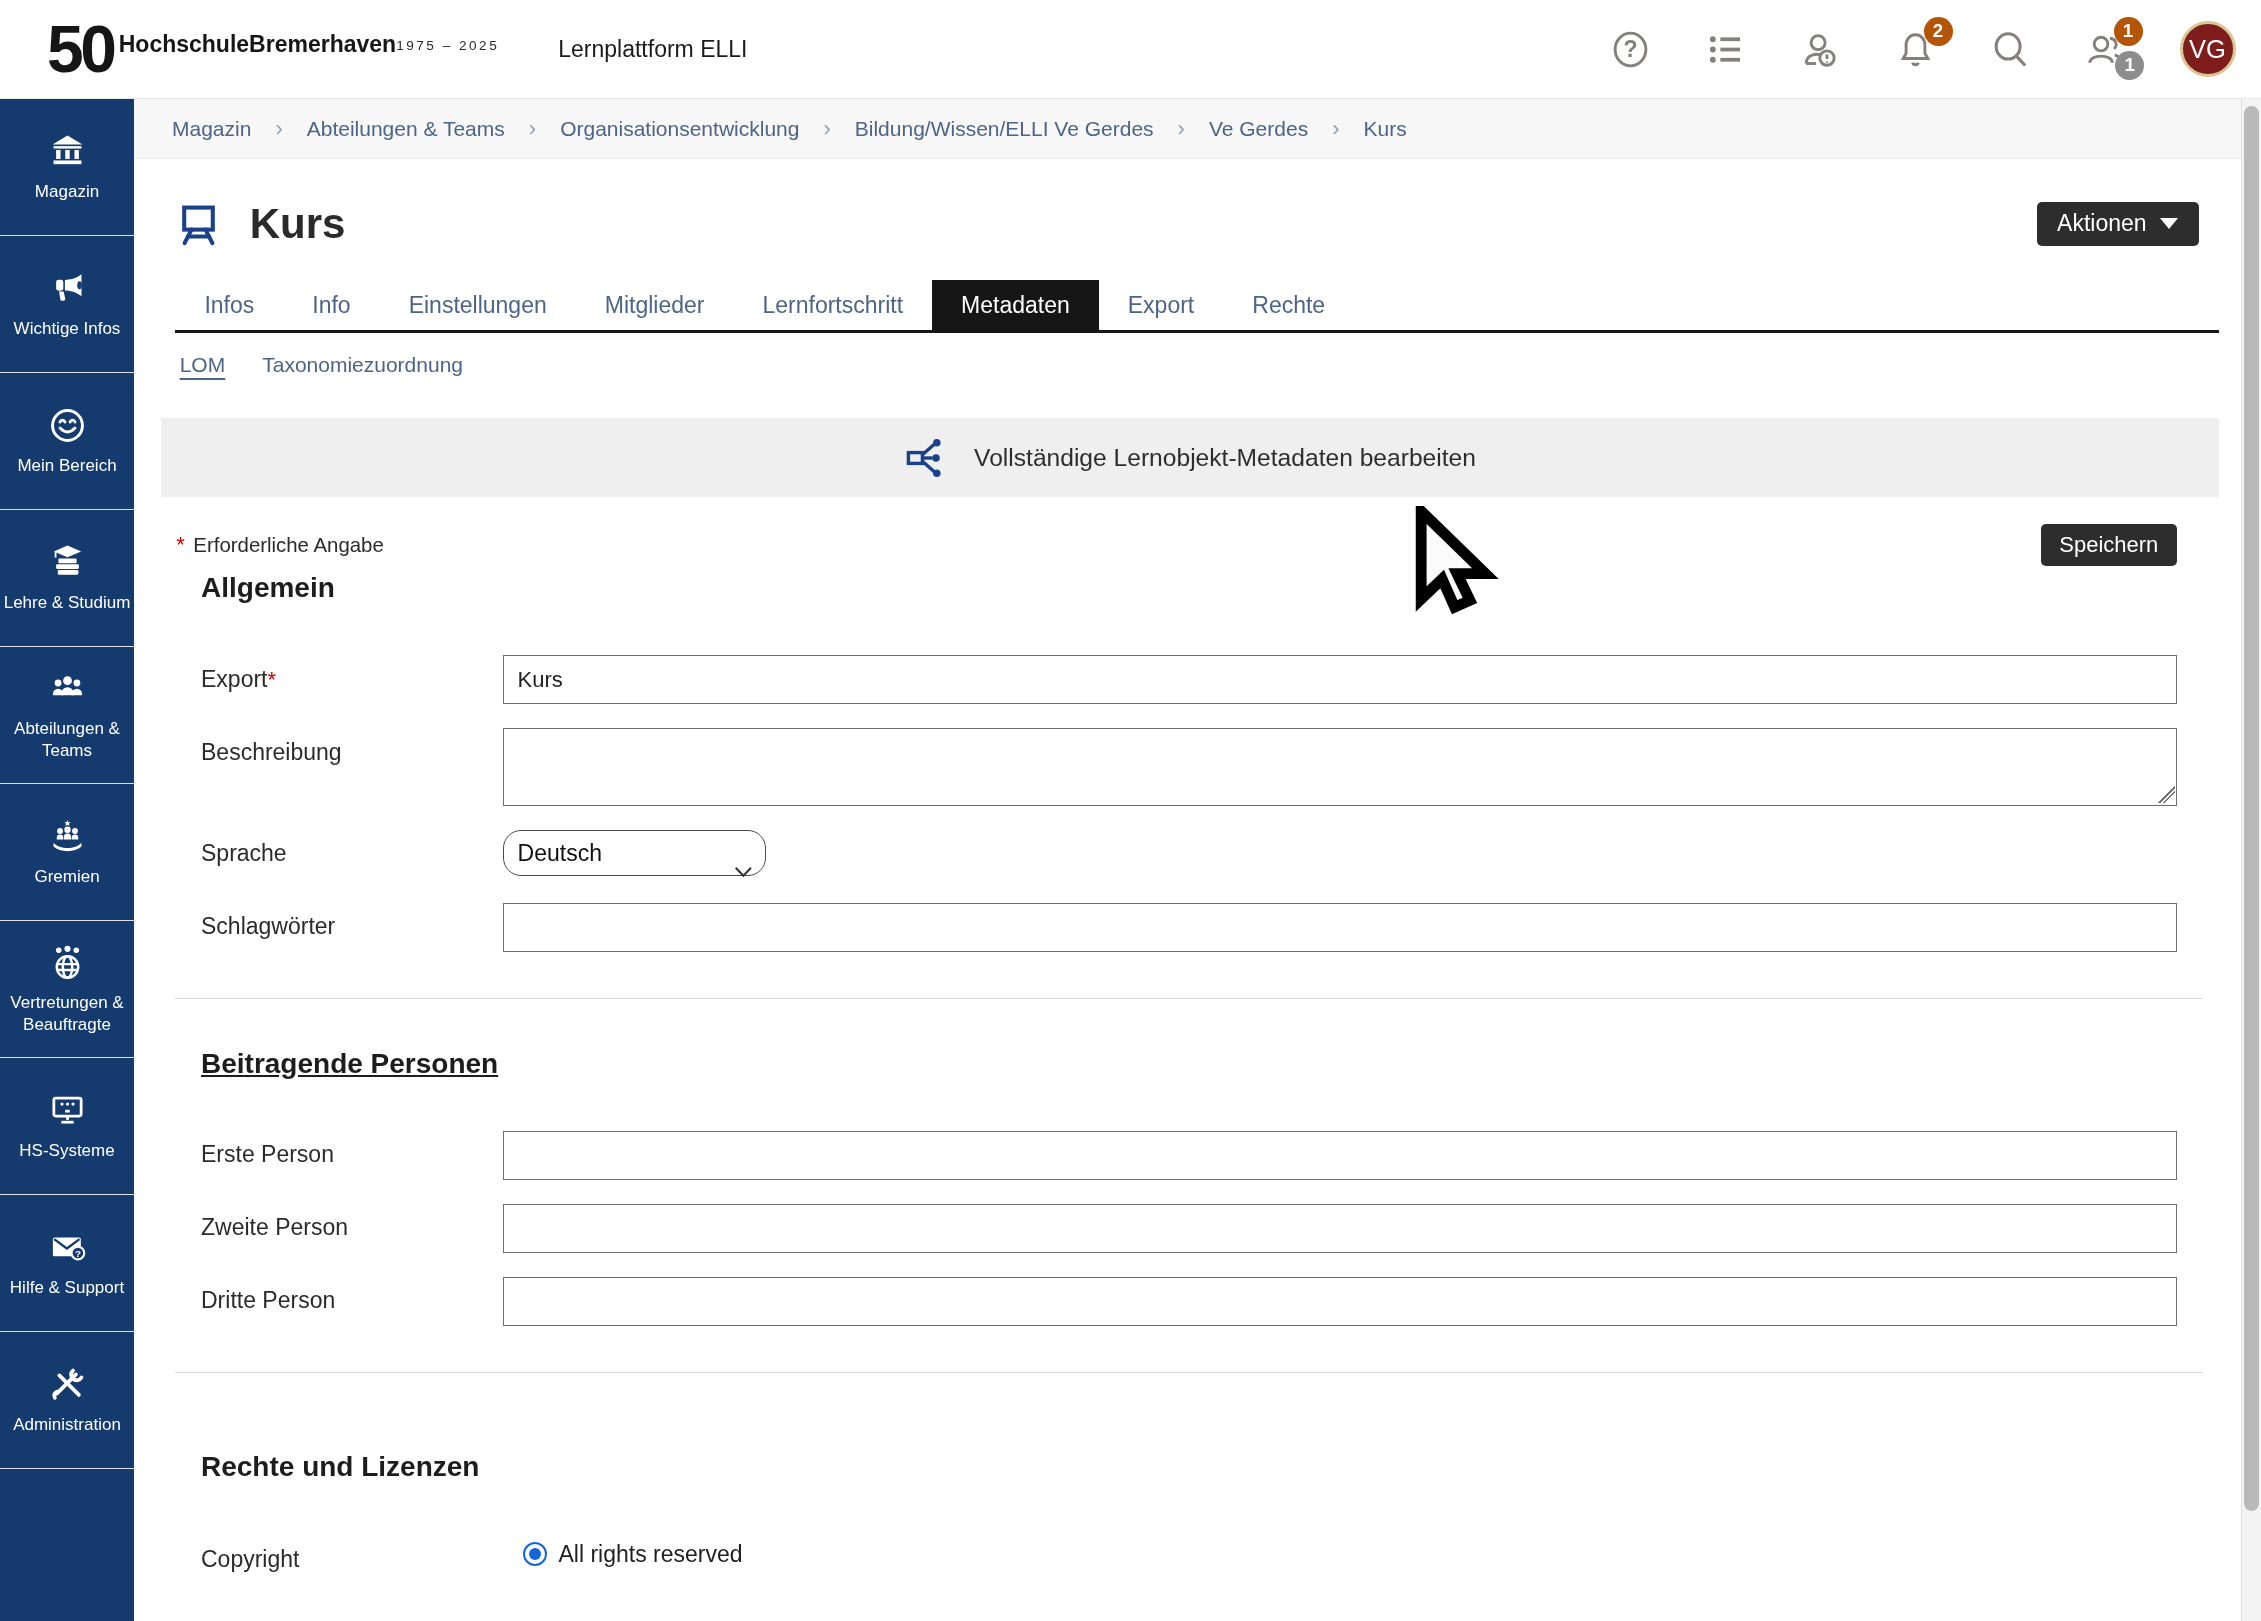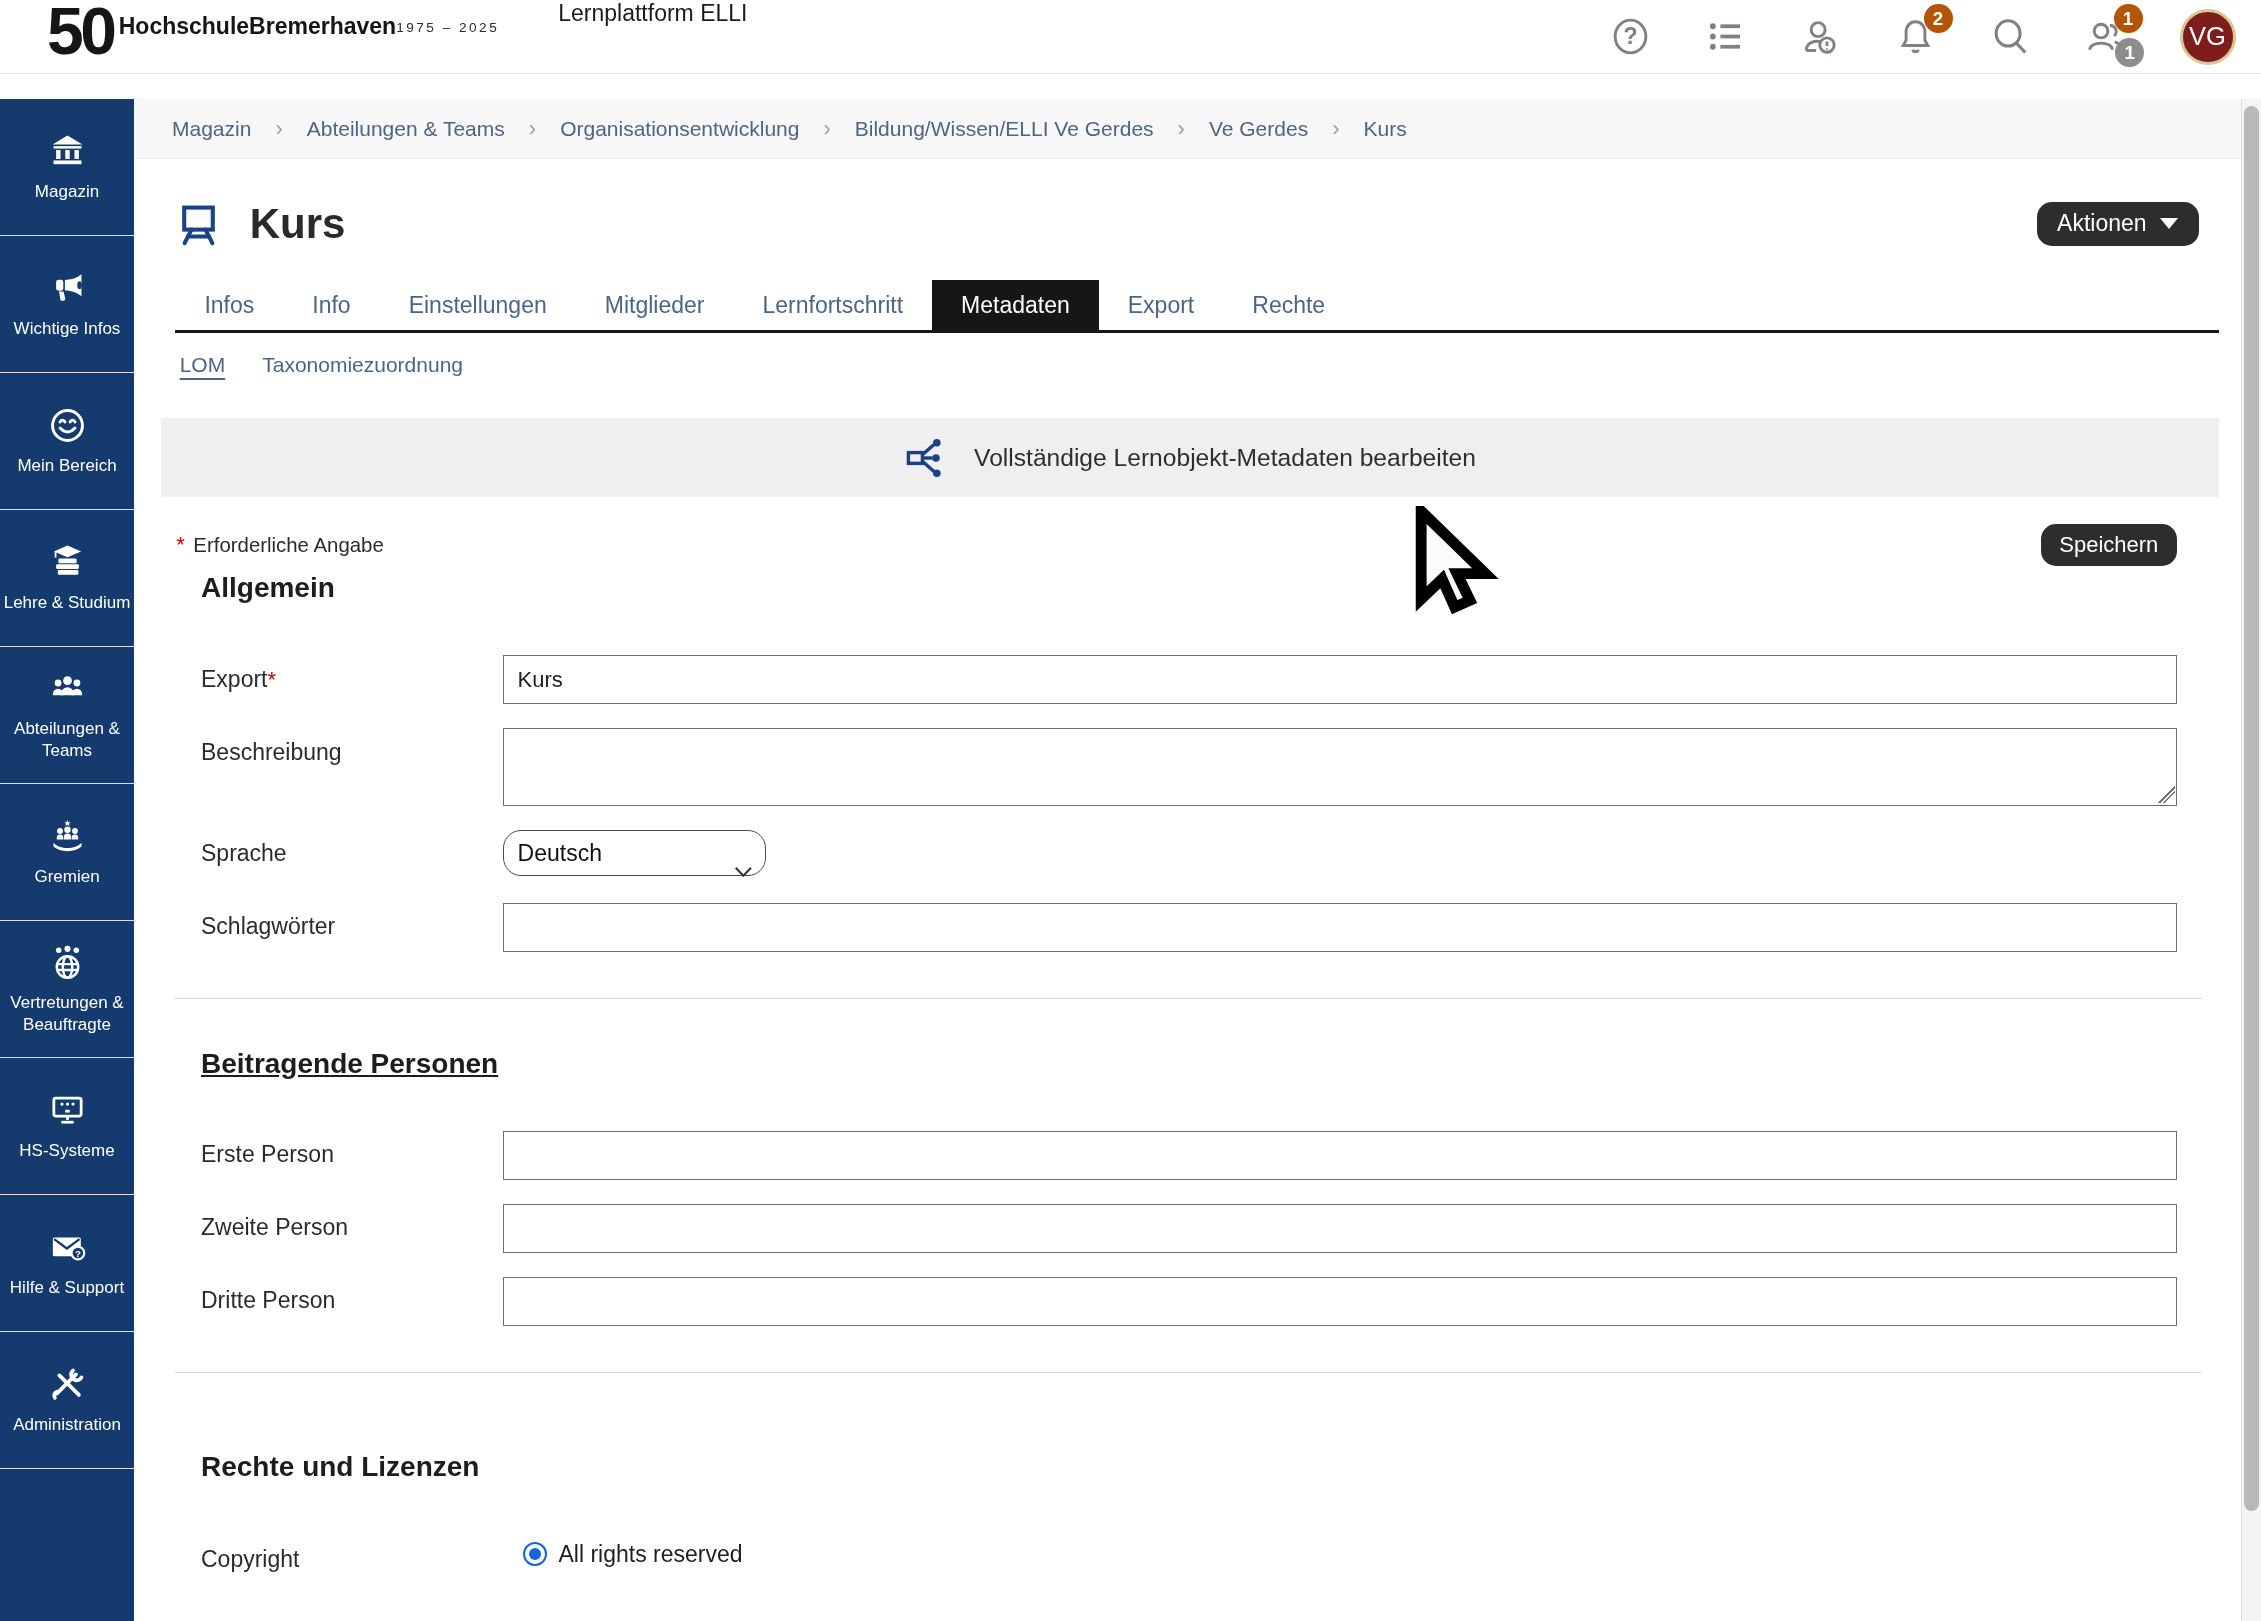--- a/index.html
+++ b/index.html
@@ -1,21 +1,21 @@
 <!DOCTYPE html>
 <html lang="de" style="font-size:13.6px"><head>
 <meta charset="utf-8">
 <style>
   * { margin:0; padding:0; box-sizing:border-box; }
   html,body { width:2261px; height:1621px; }
   body { font-family:"Liberation Sans", sans-serif; background:#ffffff; color:#2b2b2b; position:relative; overflow:hidden; }
 
   
-  .header { position:absolute; left:0; top:0; width:2261px; height:74px; background:#ffffff;
-            border-bottom:0.8px solid #e7e7e7; display:flex; padding:0 25.5px 0 47px; z-index:5; }
+  .header { position:absolute; left:0; top:0; width:2261px; height:99px; background:#ffffff;
+            border-bottom:0.8px solid #e7e7e7; display:flex; align-items:center; padding:0 25.5px 0 47px; z-index:5; }
   .logo { display:flex; align-items:flex-start; gap:5.1px; }
   .logo-number { font-size:66px; font-weight:800; letter-spacing:-3.4px; color:#161616; line-height:0.95; }
   .logo-textcol { display:flex; flex-direction:row; margin-top:15.3px; }
   .logo-name { font-size:23px; font-weight:700; color:#161616; line-height:1.02; }
   .logo-years { font-size:13.6px; color:#2c2c2c; letter-spacing:2.5px; margin-top:5.1px; }
   .app-title { font-size:23px; font-weight:400; color:#1b1b1b; margin-left:59px; }
   .header-actions { margin-left:auto; display:flex; align-items:center; gap:54px; }
   .hicon { position:relative; width:41px; height:41px; display:flex; align-items:center; justify-content:center; cursor:pointer; }
   .hicon svg { width:41px; height:41px; }
   .badge { position:absolute; min-width:29px; height:29px; border-radius:14.4px; color:#fff; font-size:18.7px; font-weight:700;
@@ -45,21 +45,21 @@
   .breadcrumb { display:flex; align-items:center; gap:24px; font-size:21px; color:#4c6586; }
   .crumb { cursor:pointer; }
   .crumb-sep { color:#8fa1b8; font-size:22px; }
 
   
   .main { position:absolute; left:134px; top:160px; width:2107px; height:1462px; background:#ffffff; padding:0 22px 0 27px; }
 
   .title-row { margin-top:39px; display:flex; align-items:center; }
   .obj-icon { width:49px; height:49px; margin-left:12.7px; }
   .page-title { font-size:42px; font-weight:700; color:#2a2a2a; margin-left:27px; }
-  .btn-dark { background:#2d2d2d; color:#ffffff; border:none; border-radius:15px; font-size:23px;
+  .btn-dark { background:#2d2d2d; color:#ffffff; border:none; border-radius:5px; font-size:23px;
               font-family:"Liberation Sans",sans-serif; padding:8.5px 20.4px; cursor:pointer; display:flex; align-items:center; gap:13.6px; }
   .actions-btn { margin-left:auto; margin-right:20.4px; }
   .caret-down { width:0; height:0; border-left:9.3px solid transparent; border-right:9.3px solid transparent; border-top:11px solid #ffffff; display:inline-block; }
 
   .tabs-row { margin-top:32px; margin-left:14.4px; border-bottom:3.4px solid #161616; display:flex; align-items:stretch; height:53px; }
   .tab { font-size:23px; color:#4c6586; padding:0 29px; display:flex; align-items:center; cursor:pointer; }
   .tab.active { background:#161616; color:#ffffff; }
 
   .subtabs { margin-top:20.4px; margin-left:18.7px; display:flex; gap:37px; font-size:21px; color:#4c6586; }
   .subtab { cursor:pointer; }

